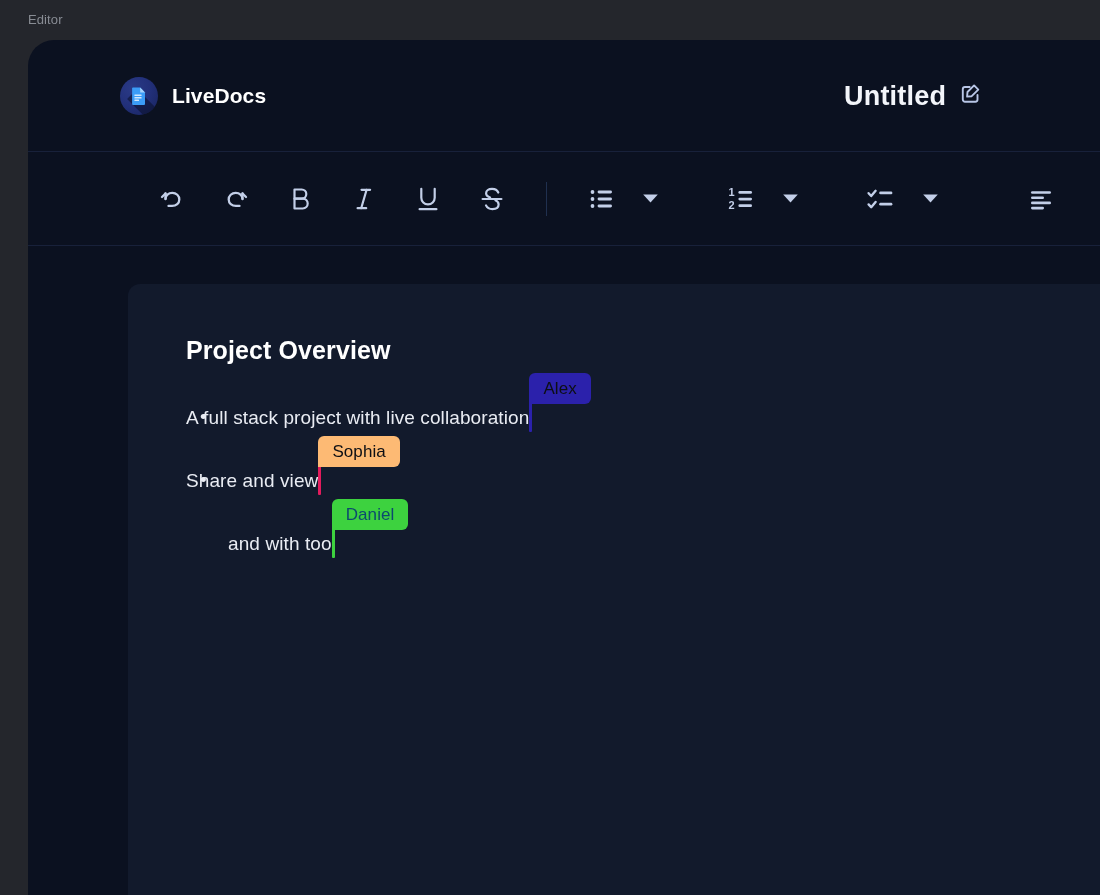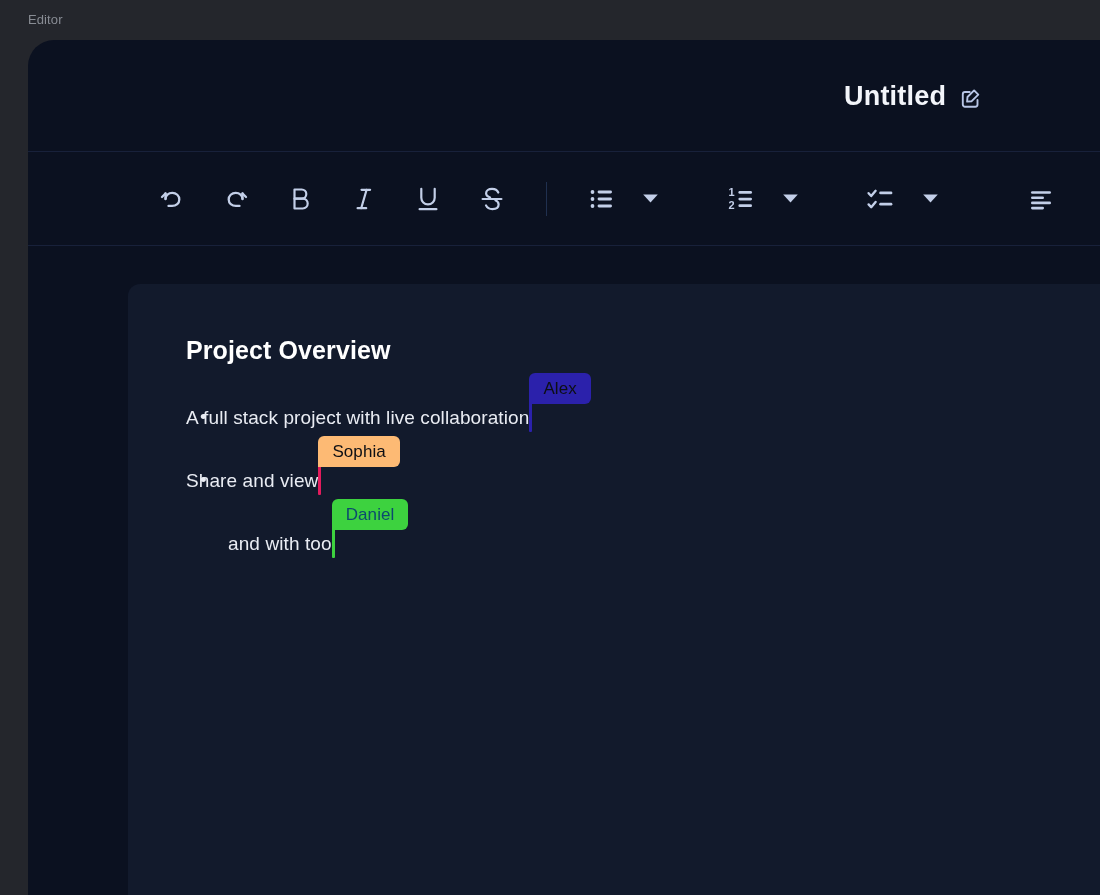--- a/index.html
+++ b/index.html
@@ -94,21 +94,21 @@
     color: #ffffff;
     letter-spacing: 0.1px;
   }
 
   .doc-title-wrap {
     position: absolute;
     left: 816px;
     top: 50%;
     transform: translateY(-50%);
     display: flex;
-    align-items: flex-end;
+    align-items: flex-start;
     gap: 12px;
   }
 
   .doc-title {
     font-size: 27px;
     font-weight: 700;
     color: #f3f5fa;
     letter-spacing: 0.2px;
   }
 
@@ -270,20 +270,32 @@
 <body>
 
 <div class="viewport">
 
   <div class="chrome-label">Editor</div>
 
   <div class="app">
 
     <div class="app-header">
 
+      <div class="brand">
+        <span class="brand-logo">
+          <svg width="20" height="20" viewBox="0 0 20 20" aria-hidden="true">
+            <path d="M4 1.6h7.2L16 6.4V18a0.9 0.9 0 0 1-0.9 0.9H4A0.9 0.9 0 0 1 3.1 18V2.5A0.9 0.9 0 0 1 4 1.6z" fill="#3b9cf7"></path>
+            <path d="M11.2 1.6L16 6.4h-4.8z" fill="#a7d3fb"></path>
+            <rect x="5.4" y="8.6" width="7.2" height="1.3" rx="0.5" fill="#cfe6fd"></rect>
+            <rect x="5.4" y="11.1" width="7.2" height="1.3" rx="0.5" fill="#cfe6fd"></rect>
+            <rect x="5.4" y="13.6" width="4.6" height="1.3" rx="0.5" fill="#cfe6fd"></rect>
+          </svg>
+        </span>
+        <span class="brand-name">LiveDocs</span>
+      </div>
 
       <div class="doc-title-wrap">
         <span class="doc-title">Untitled</span>
         <button class="edit-title-btn" title="Edit title">
           <svg width="24" height="24" viewBox="0 0 24 24" fill="none" stroke="#b8c6e6" stroke-width="1.9" stroke-linecap="round" stroke-linejoin="round" aria-hidden="true">
             <path d="M18.5 13.4V18a2.2 2.2 0 0 1-2.2 2.2H6a2.2 2.2 0 0 1-2.2-2.2V7.7A2.2 2.2 0 0 1 6 5.5h4.7"></path>
             <path d="M15.1 3.9l4.2 4.2-6.6 6.6-4.6 0.4 0.4-4.6z"></path>
           </svg>
         </button>
       </div>

